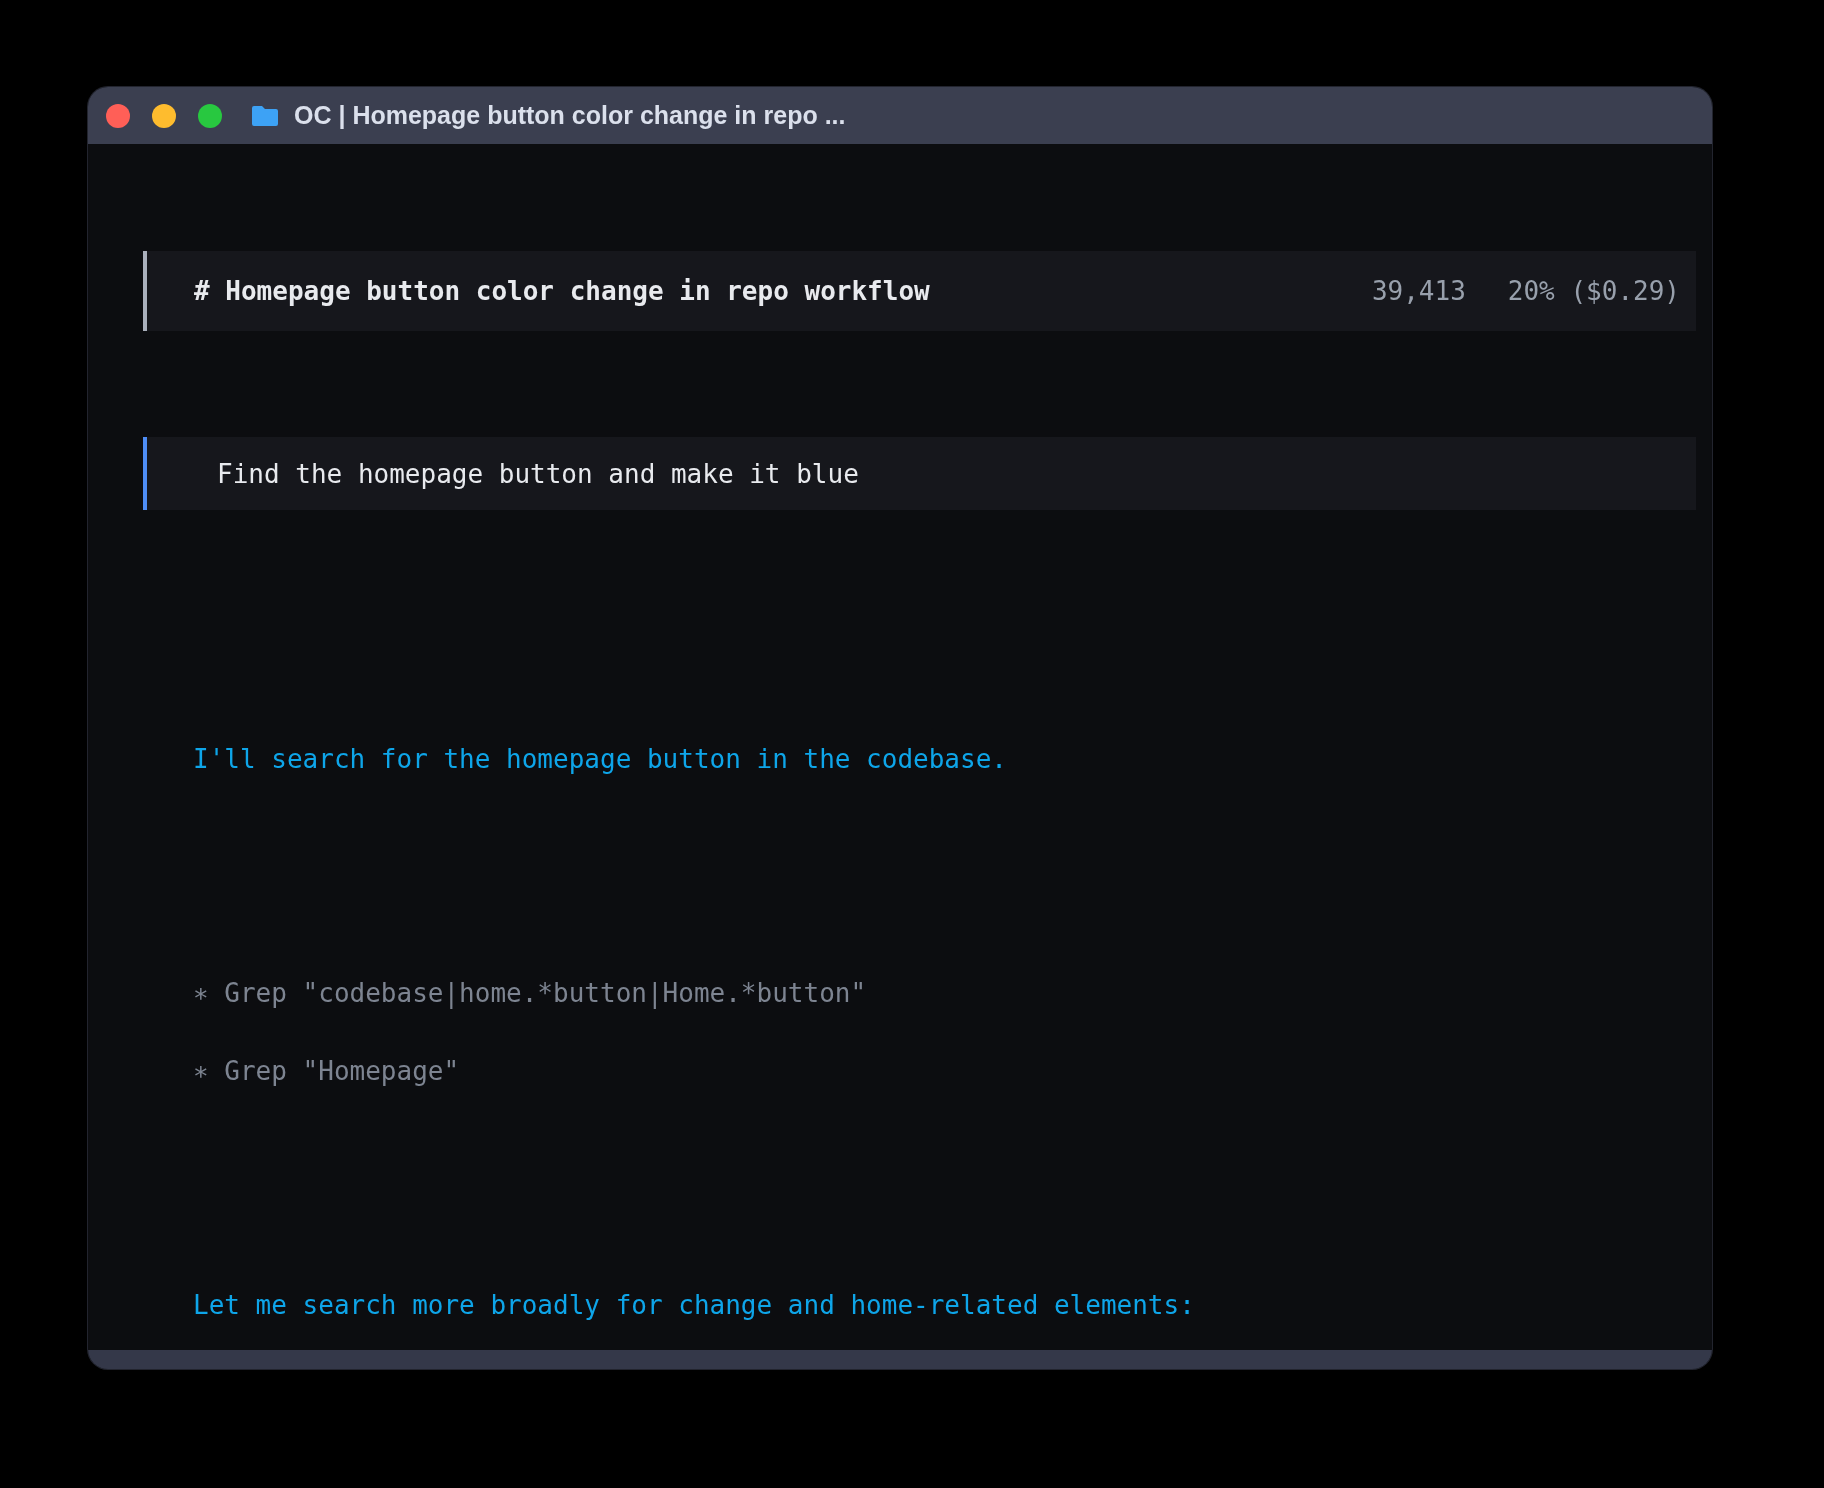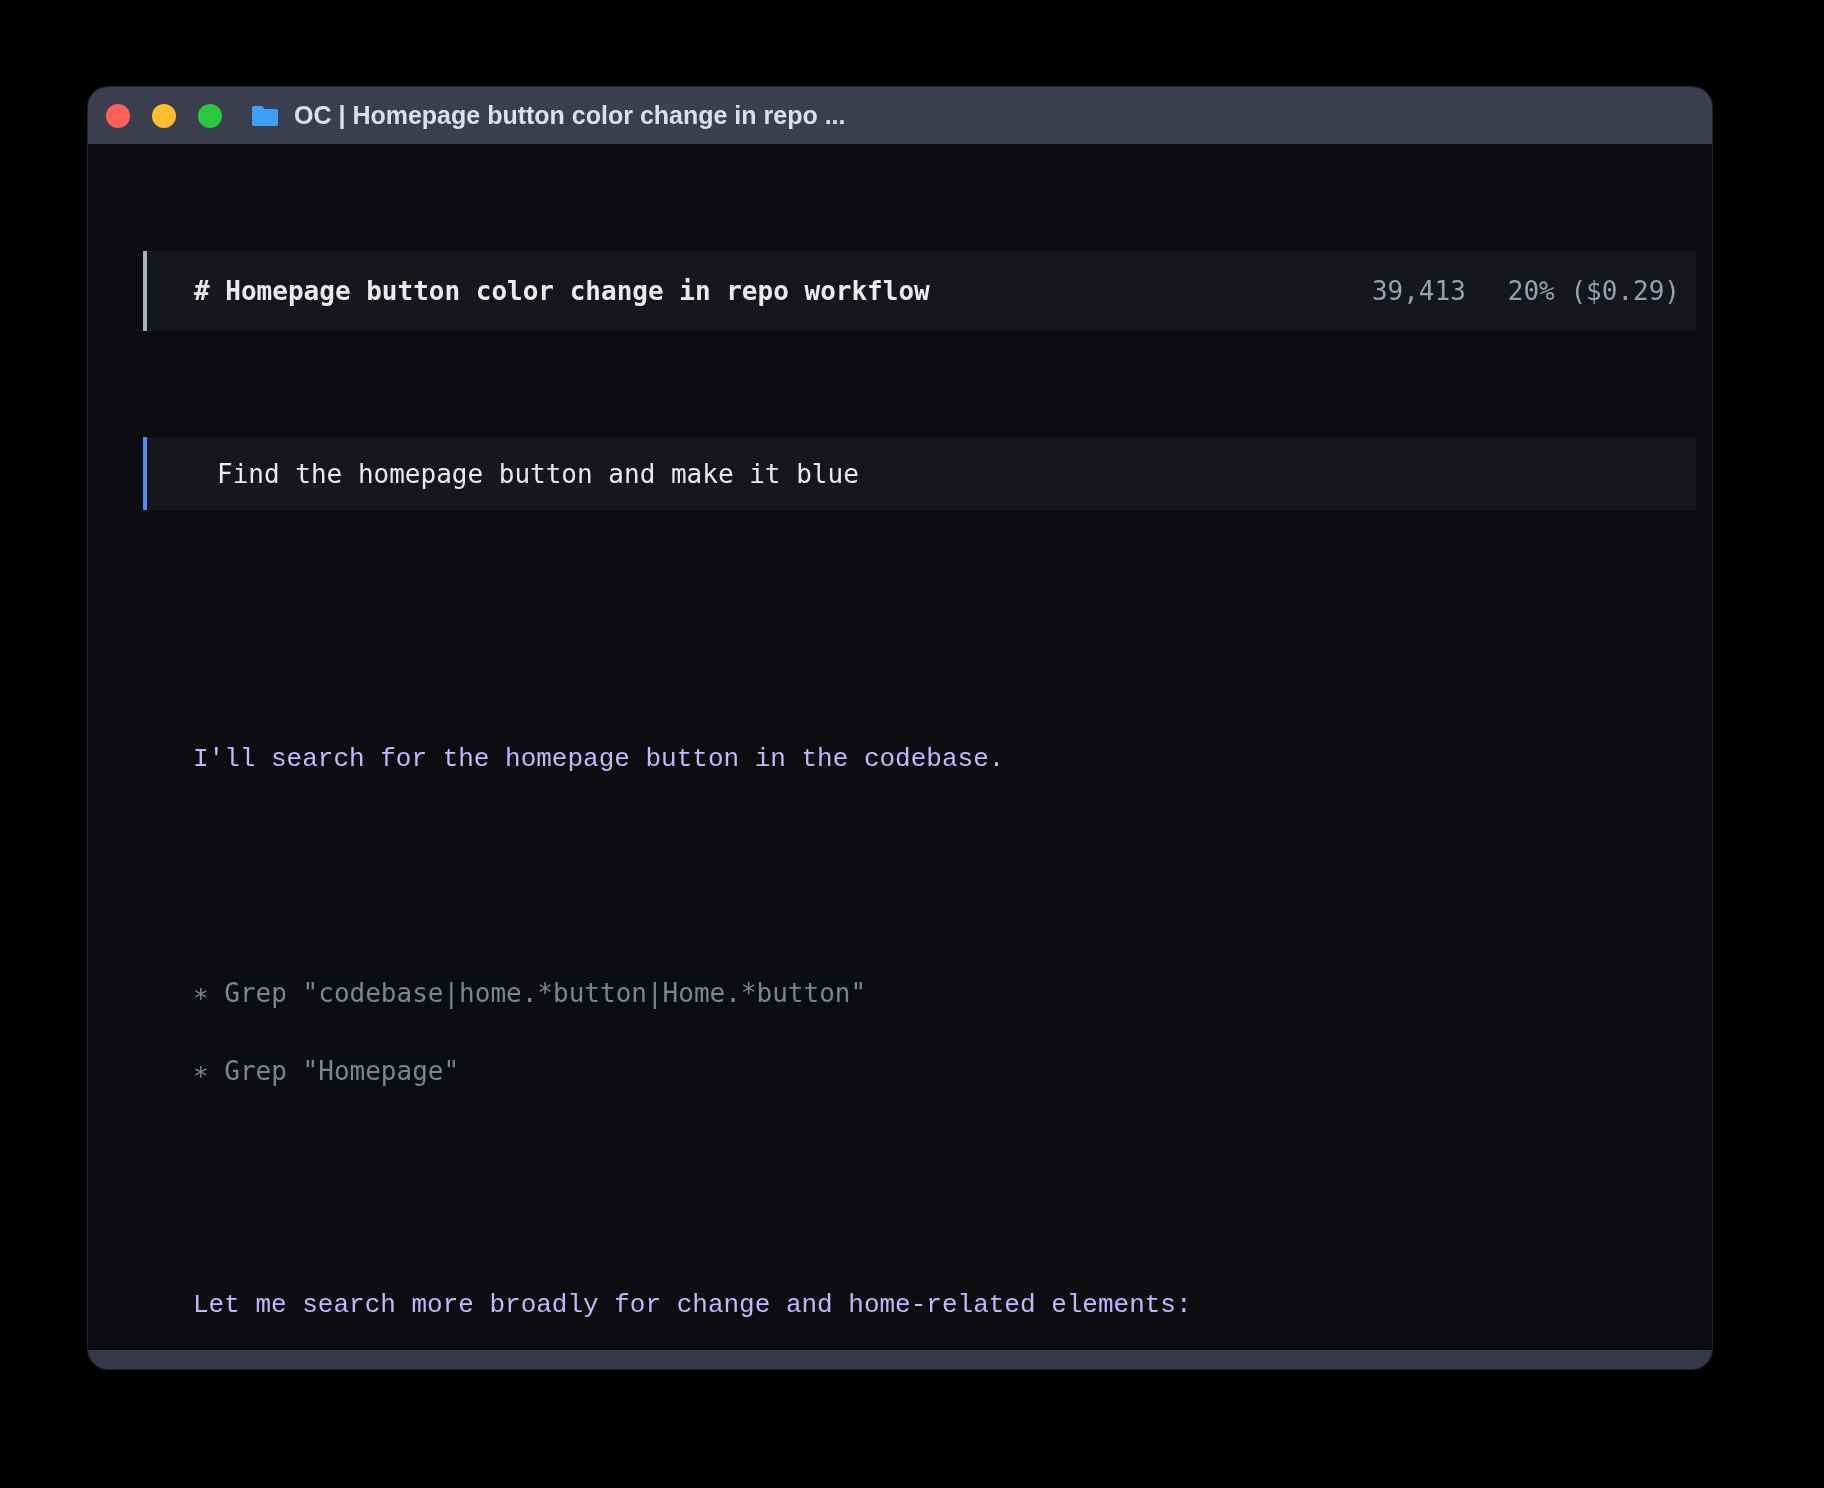--- a/index.html
+++ b/index.html
@@ -55,21 +55,21 @@
   .user-block {
     margin-top:28px; height:73px;
     display:flex; align-items:center;
     padding-left:70px;
   }
   .chat { padding-left:50px; margin-top:28px; }
   .group { margin-top:26px; }
   .group:first-child { margin-top:0; }
   .line { min-height:26px; }
   .gray { color:#7d8491; }
-  .white { color:#c4b5fd;font-family:Liberation Mono, monospace; }
+  .white { color:#0ea5e9; }
   
   .bottom-strip {
     position:absolute; left:0; right:0; bottom:0;
     height:19px; background:#343849;
   }
 </style>
 </head>
 <body>
 
 <div class="window">

